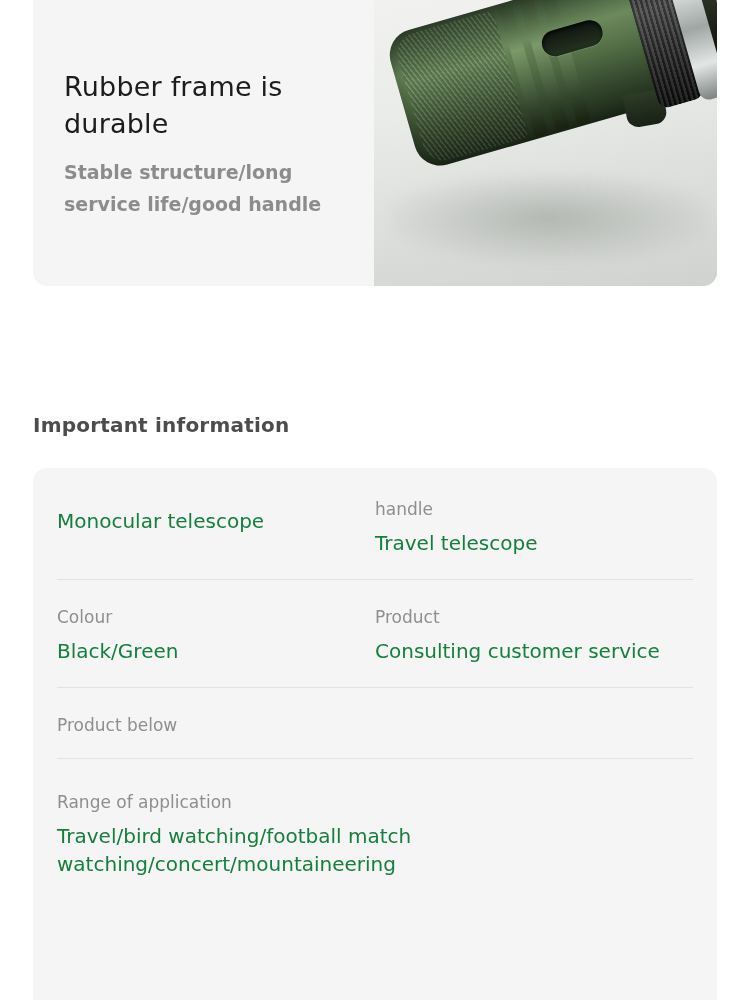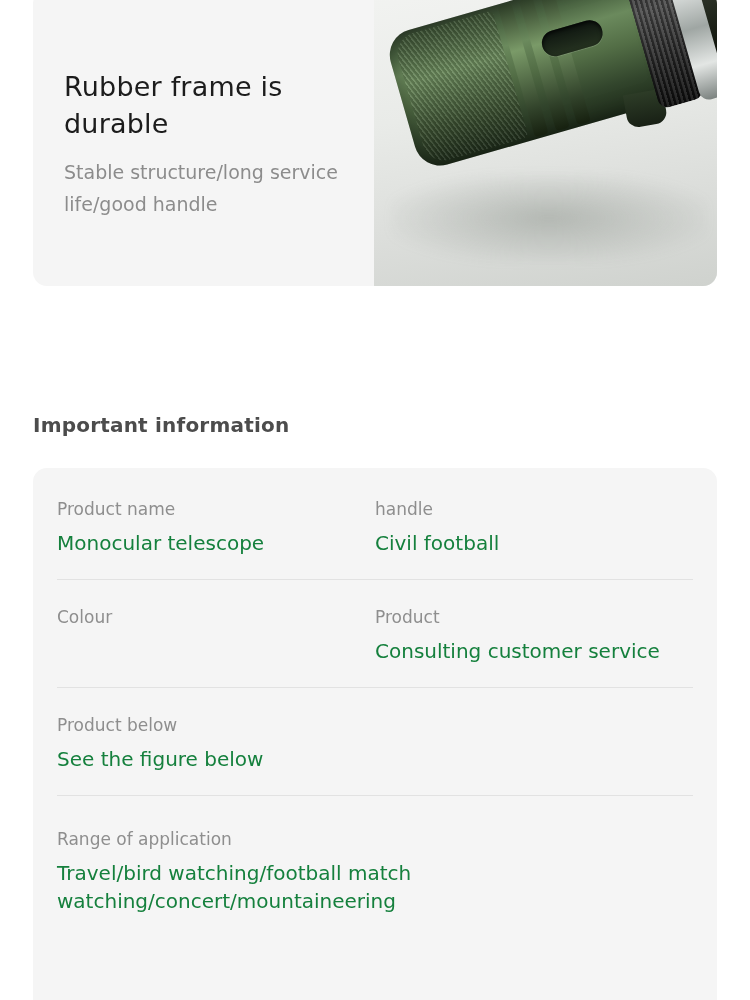--- a/index.html
+++ b/index.html
@@ -44,21 +44,21 @@
     color: #1c1c1c;
     font-weight: 400;
     letter-spacing: 0.2px;
     max-width: 260px;
   }
   .feature-sub {
     margin-top: 14px;
     font-size: 19px;
     line-height: 32px;
     color: #8c8c8c;
-    font-weight: 400;
+    font-weight: 700;
     max-width: 300px;
   }
 
   .feature-image {
     position: relative;
     flex: 1 1 auto;
     background: #e8eae7;
     overflow: hidden;
   }
   
@@ -283,43 +283,42 @@
       </div>
     </div>
   </div>
 
   <div class="section-title">Important information</div>
 
   <div class="info-panel">
 
     <div class="info-row">
       <div class="info-cell">
-        <div class="info-label">Product name</div>
         <div class="info-value">Monocular telescope</div>
       </div>
       <div class="info-cell">
         <div class="info-label">handle</div>
-        <div class="info-value">Civil football</div>
+        <div class="info-value">Travel telescope</div>
       </div>
     </div>
 
     <div class="info-row">
       <div class="info-cell">
         <div class="info-label">Colour</div>
+        <div class="info-value">Black/Green</div>
       </div>
       <div class="info-cell">
         <div class="info-label">Product</div>
         <div class="info-value">Consulting customer service</div>
       </div>
     </div>
 
     <div class="info-row">
       <div class="info-cell wide">
         <div class="info-label">Product below</div>
-        <div class="info-value">See the figure below</div>
       </div>
     </div>
 
     <div class="info-row last">
       <div class="info-cell wide">
         <div class="info-label">Range of application</div>
         <div class="info-value wrap">Travel/bird watching/football match watching/concert/mountaineering</div>
       </div>
     </div>
 

